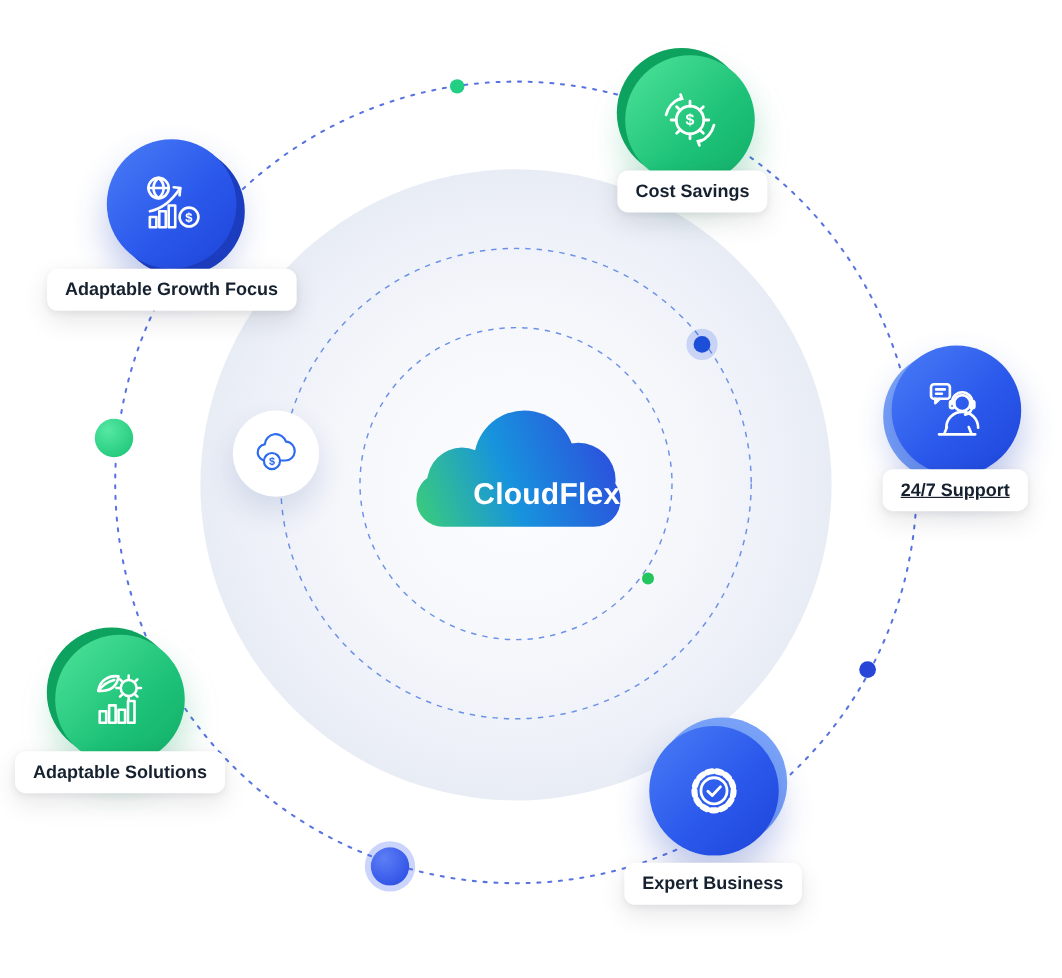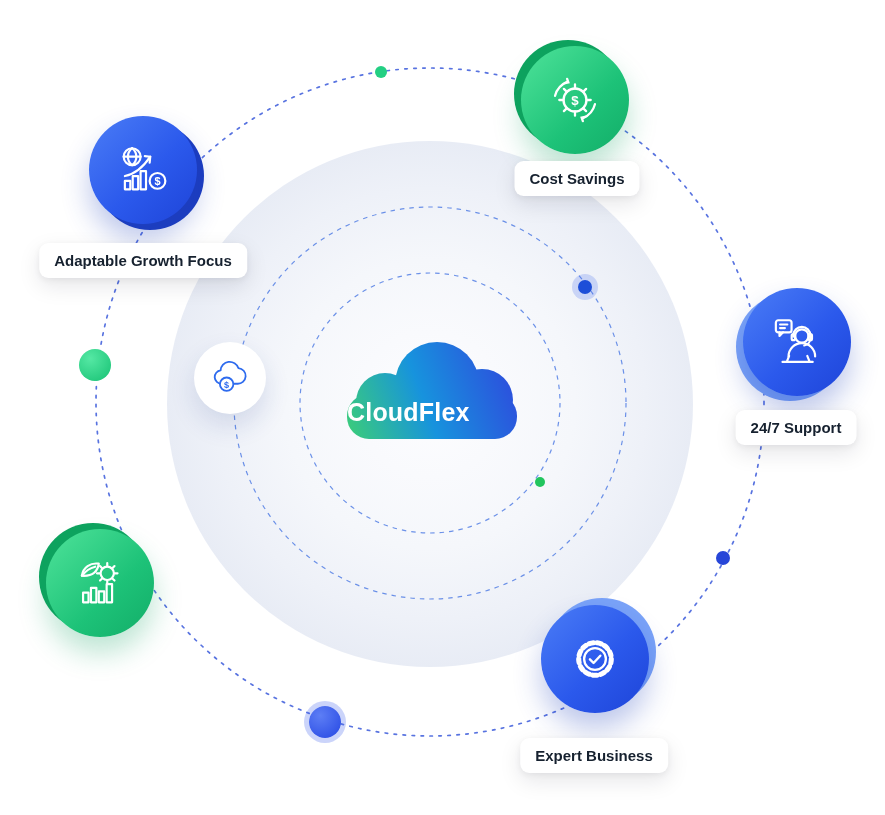--- a/index.html
+++ b/index.html
@@ -22,31 +22,31 @@
   .node-blue.back-light .back{background:#7aa3f8;}
 
   .off-ul .back{transform:translate(-7px,-6px);}
   .off-dr .back{transform:translate(7px,6px);}
   .off-ur .back{transform:translate(7px,-7px);}
   .off-dl .back{transform:translate(-7px,5px);}
 
   
   .pill{position:absolute;transform:translateX(-50%);background:#ffffff;color:#16212f;
     font-size:15px;font-weight:700;padding:9px 15px;border-radius:9px;white-space:nowrap;
-    box-shadow:0 8px 22px rgba(16,24,40,.10), 0 2px 6px rgba(16,24,40,.06);margin-top:19px;}
+    box-shadow:0 8px 22px rgba(16,24,40,.10), 0 2px 6px rgba(16,24,40,.06);}
 
   
   .hub-icon{position:absolute;left:194px;top:342px;width:72px;height:72px;border-radius:50%;
     background:#ffffff;display:flex;align-items:center;justify-content:center;
     box-shadow:0 12px 26px rgba(30,60,140,.14);}
   .hub-icon svg{width:46px;height:46px;}
 
   
   .brand{position:absolute;left:347px;top:392px;width:170px;height:40px;line-height:40px;
-    text-align:left;color:#ffffff;font-size:25px;font-weight:700;letter-spacing:.2px;}
+    text-align:right;color:#ffffff;font-size:25px;font-weight:700;letter-spacing:.2px;}
 
   
   .dot{position:absolute;border-radius:50%;}
   .dot-green-left{left:79px;top:349px;width:32px;height:32px;
     background:radial-gradient(circle at 35% 30%,#55e8a4,#16c173);}
   .dot-blue-bottom{left:309px;top:706px;width:32px;height:32px;
     background:radial-gradient(circle at 35% 30%,#5d7ef5,#2547e3);
     box-shadow:0 0 0 5px rgba(84,112,240,.30);}
   .dot-green-top{left:375px;top:66px;width:12px;height:12px;background:#23cf83;}
   .dot-blue-right{left:716px;top:551px;width:14px;height:14px;background:#2746d8;}
@@ -158,41 +158,44 @@
           <path d="M21 19.5v-1a7 7 0 0 1 14 0v1"></path>
           <path d="M35 19.5v1.5a6 6 0 0 1-5 5.9"></path>
           <rect x="19.6" y="17.5" width="2.8" height="5" rx="1.2"></rect>
           <rect x="33.6" y="17.5" width="2.8" height="5" rx="1.2"></rect>
           <path d="M17 36a11 11 0 0 1 22 0"></path>
           <path d="M12 40.5h25M15.5 40.5l2-5M34.5 40.5l-2-5"></path>
         </g>
       </svg>
     </div>
   </div>
-  <div class="pill" style="left:796px;top:391px;">
+  <div class="pill" style="left:796px;top:391px;text-decoration:underline;">
     <span>24/7 Support</span>
   </div>
 
   <div class="node node-green off-ul" style="left:46px;top:529px;">
     <div class="back"></div>
     <div class="main">
       <svg viewBox="0 0 48 48">
         <g fill="none" stroke="#fff" stroke-width="1.8" stroke-linecap="round" stroke-linejoin="round">
           <path d="M9 18c1-7 7-11 14-10-1 7-6 10.5-14 10z"></path>
           <path d="M9 18c3-4 7-6.5 11-7.5"></path>
           <circle cx="30" cy="16" r="5.5"></circle>
           <path d="M30 7.5V10M30 22v2.5M21.5 16H24M36 16h2.5M24 10l1.8 1.8M34.2 20.2 36 22M36 10l-1.8 1.8M25.8 20.2 24 22"></path>
           <rect x="10" y="32" width="4.5" height="8"></rect>
           <rect x="16.5" y="28" width="4.5" height="12"></rect>
           <rect x="23" y="31" width="4.5" height="9"></rect>
           <rect x="29.5" y="25" width="4.5" height="15"></rect>
         </g>
       </svg>
     </div>
   </div>
+  <div class="pill" style="left:100px;top:626px;">
+    <span>Adaptable Solutions</span>
+  </div>
 
   <div class="node node-blue back-light off-ur" style="left:541px;top:605px;">
     <div class="back"></div>
     <div class="main">
       <svg viewBox="0 0 48 48">
         <g fill="none" stroke="#fff" stroke-linecap="round" stroke-linejoin="round">
           <circle cx="24" cy="24" r="13.5" stroke-width="4.2" stroke-dasharray="3.4 3.1"></circle>
           <circle cx="24" cy="24" r="9" stroke-width="1.9"></circle>
           <path d="M19.8 24.3l3 3 5.6-6" stroke-width="2"></path>
         </g>

